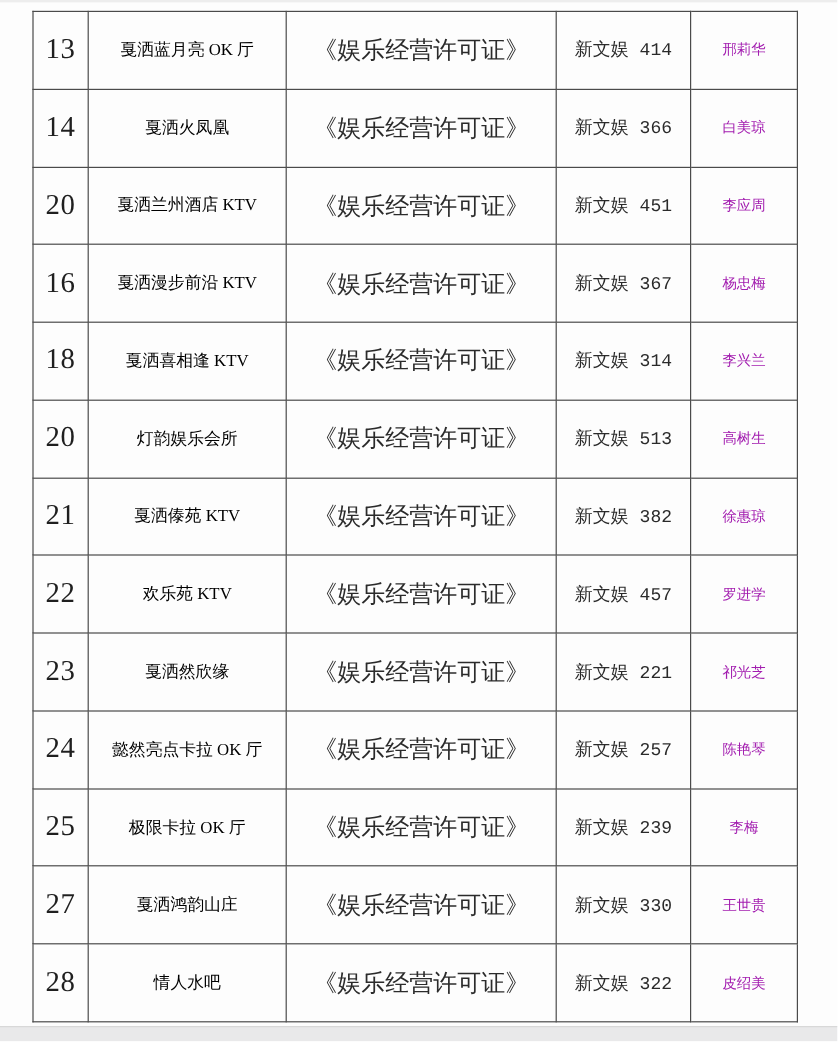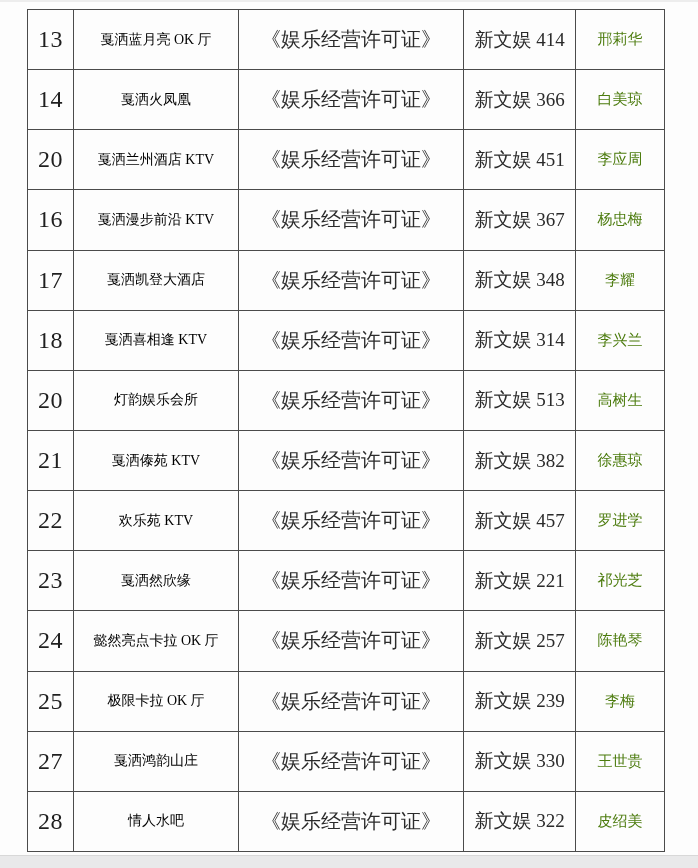--- a/index.html
+++ b/index.html
@@ -57,26 +57,27 @@
   }
   td.cell-name {
     font-size: 14px;
     color: #000000;
   }
   td.cell-lic {
     font-size: 20px;
     color: #2b2b2b;
   }
   td.cell-cert {
-    font-size: 19px;
+    font-size: 15px;
     color: #2a2a2a;
+    font-family: Liberation Mono, monospace;
   }
   td.cell-person {
-    font-size: 15px;
-    color: #4d7c0f;
+    font-size: 12px;
+    color: #a21caf;
   }
   .bottom-strip {
     position: absolute;
     left: 0; right: 0; bottom: 0;
     height: 12px;
     background: #e9e9ea;
     border-top: 1px solid #d8d8d8;
   }
 </style>
 </head>
@@ -114,27 +115,20 @@
     <td class="cell-lic">《娱乐经营许可证》</td>
     <td class="cell-cert">新文娱 451</td>
     <td class="cell-person">李应周</td>
   </tr>
         <tr>
     <td class="cell-no">16</td>
     <td class="cell-name">戛洒漫步前沿 KTV</td>
     <td class="cell-lic">《娱乐经营许可证》</td>
     <td class="cell-cert">新文娱 367</td>
     <td class="cell-person">杨忠梅</td>
-  </tr>
-        <tr>
-    <td class="cell-no">17</td>
-    <td class="cell-name">戛洒凯登大酒店</td>
-    <td class="cell-lic">《娱乐经营许可证》</td>
-    <td class="cell-cert">新文娱 348</td>
-    <td class="cell-person">李耀</td>
   </tr>
         <tr>
     <td class="cell-no">18</td>
     <td class="cell-name">戛洒喜相逢 KTV</td>
     <td class="cell-lic">《娱乐经营许可证》</td>
     <td class="cell-cert">新文娱 314</td>
     <td class="cell-person">李兴兰</td>
   </tr>
         <tr>
     <td class="cell-no">20</td>

